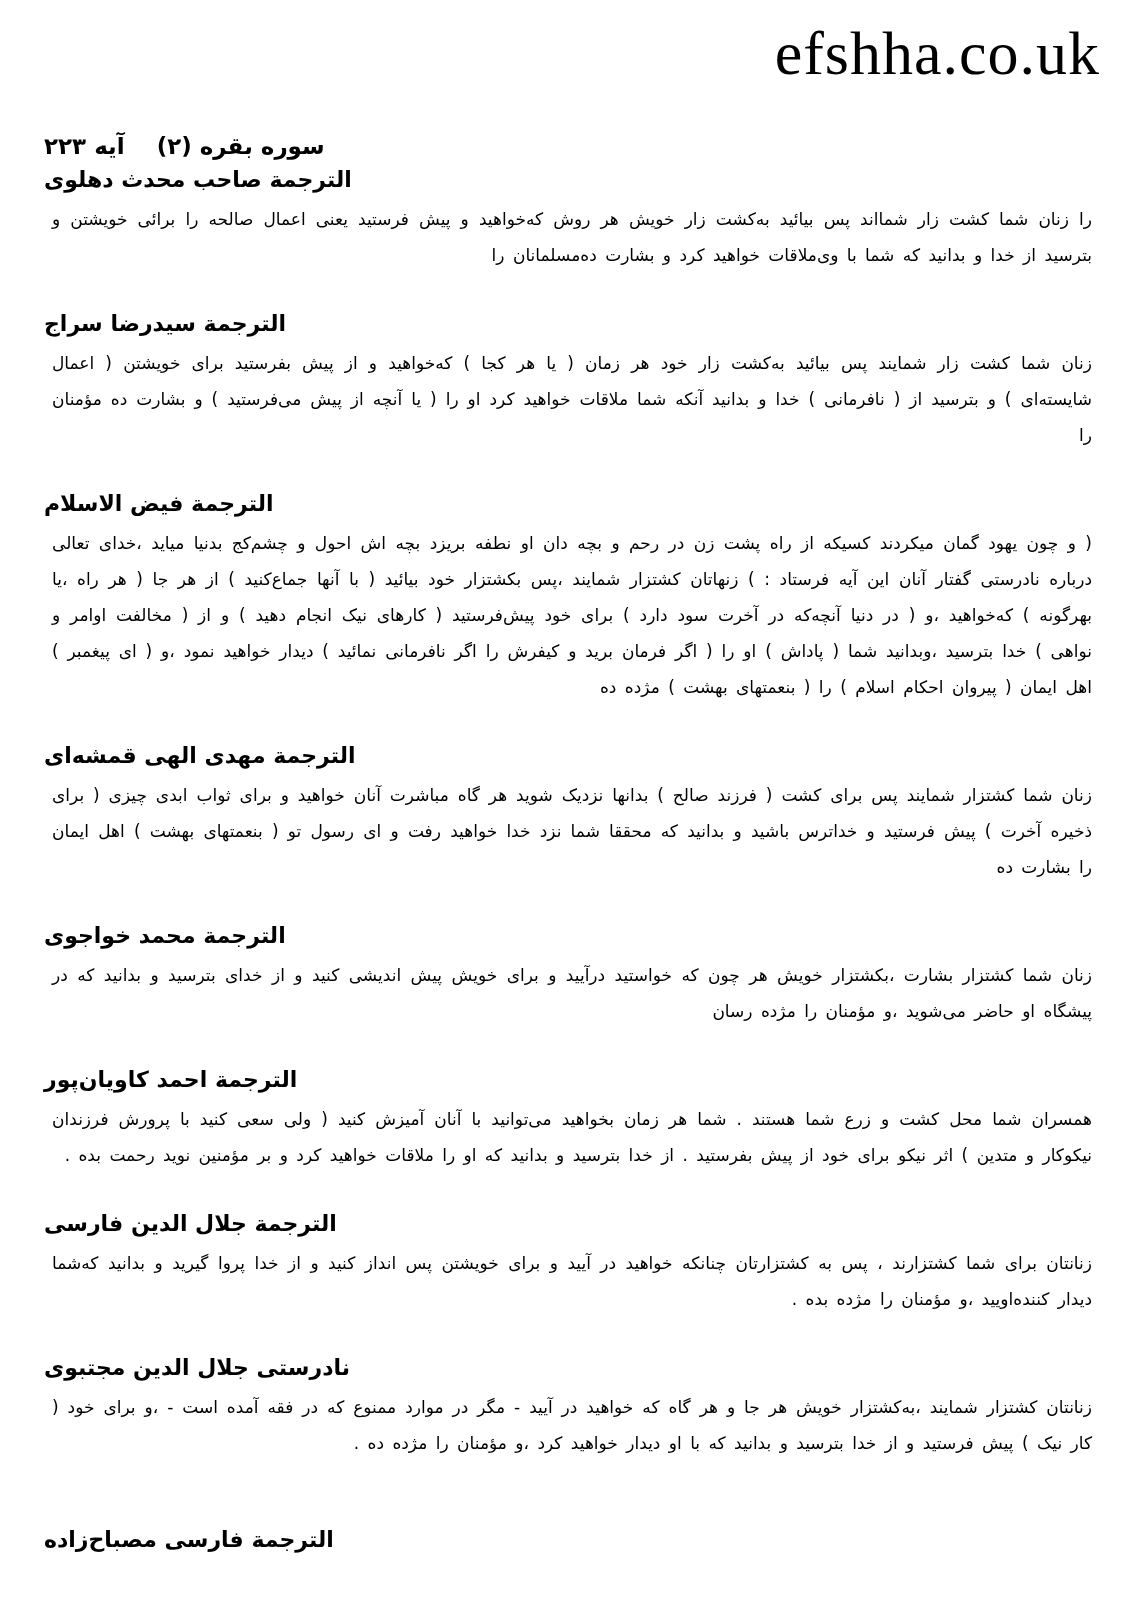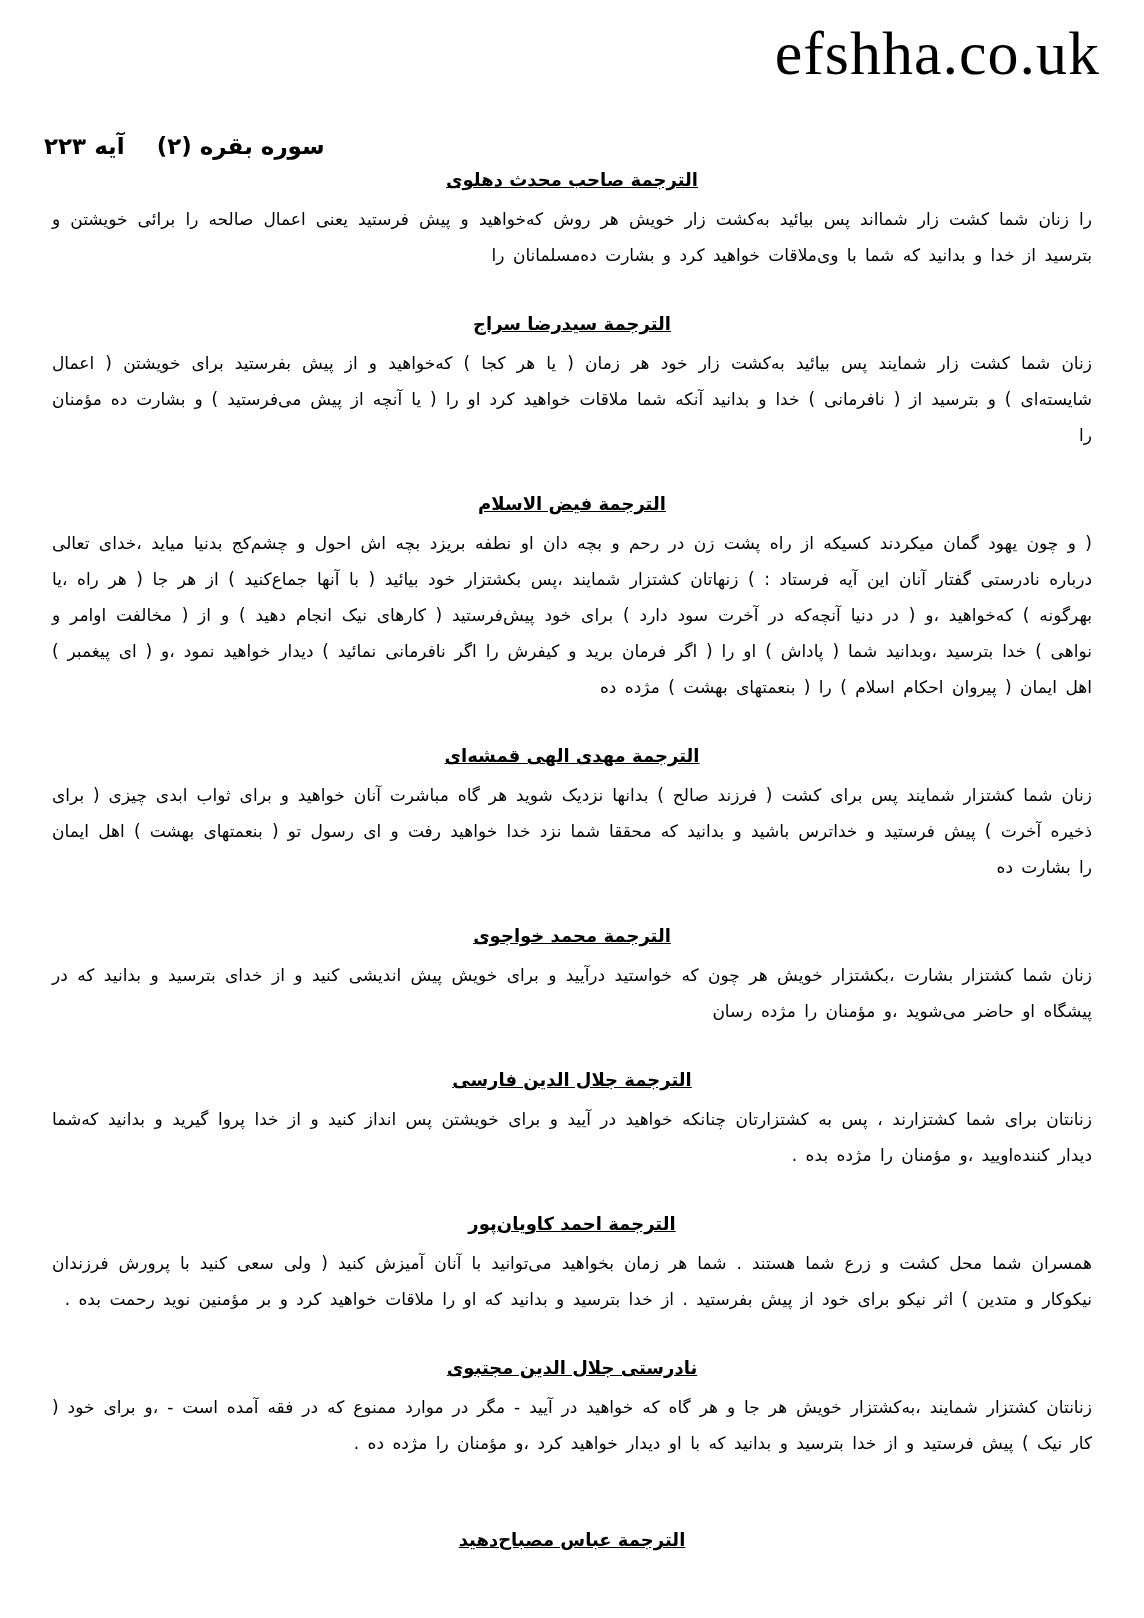--- a/index.html
+++ b/index.html
@@ -42,26 +42,25 @@
     margin-top: 38px;
   }
   .section.first {
     margin-top: 8px;
   }
   .section.last {
     margin-top: 66px;
   }
   .section-heading {
     direction: rtl;
-    text-align: center;
+    text-align: left;
     font-weight: bold;
-    font-size: 18px;
+    font-size: 22px;
     line-height: 26px;
     margin: 0 0 8px 0;
-    text-decoration: underline;
   }
   .section-body {
     direction: rtl;
     unicode-bidi: plaintext;
     text-align: justify;
     font-size: 17px;
     line-height: 36px;
     margin: 8px;
     word-spacing: 3px;
   }
@@ -97,32 +96,32 @@
     <h2 class="section-heading">الترجمة مهدی الهی قمشه‌ای</h2>
     <p class="section-body">زنان شما کشتزار شمایند پس برای کشت ( فرزند صالح ) بدانها نزدیک شوید هر گاه مباشرت آنان خواهید و برای ثواب ابدی چیزی ( برای ذخیره آخرت ) پیش فرستید و خداترس باشید و بدانید که محققا شما نزد خدا خواهید رفت و ای رسول تو ( بنعمتهای بهشت ) اهل ایمان را بشارت ده</p>
   </div>
 
   <div class="section">
     <h2 class="section-heading">الترجمة محمد خواجوی</h2>
     <p class="section-body">زنان شما کشتزار بشارت ،بکشتزار خویش هر چون که خواستید درآیید و برای خویش پیش اندیشی کنید و از خدای بترسید و بدانید که در پیشگاه او حاضر می‌شوید ،و مؤمنان را مژده رسان</p>
   </div>
 
   <div class="section">
-    <h2 class="section-heading">الترجمة جلال الدین فارسی</h2>
-    <p class="section-body">زنانتان برای شما کشتزارند ، پس به کشتزارتان چنانکه خواهید در آیید و برای خویشتن پس انداز کنید و از خدا پروا گیرید و بدانید که‌شما دیدار کننده‌اویید ،و مؤمنان را مژده بده .</p>
+    <h2 class="section-heading">الترجمة احمد کاویان‌پور</h2>
+    <p class="section-body">همسران شما محل کشت و زرع شما هستند . شما هر زمان بخواهید می‌توانید با آنان آمیزش کنید ( ولی سعی کنید با پرورش فرزندان نیکوکار و متدین ) اثر نیکو برای خود از پیش بفرستید . از خدا بترسید و بدانید که او را ملاقات خواهید کرد و بر مؤمنین نوید رحمت بده .</p>
   </div>
 
   <div class="section">
-    <h2 class="section-heading">الترجمة احمد کاویان‌پور</h2>
-    <p class="section-body">همسران شما محل کشت و زرع شما هستند . شما هر زمان بخواهید می‌توانید با آنان آمیزش کنید ( ولی سعی کنید با پرورش فرزندان نیکوکار و متدین ) اثر نیکو برای خود از پیش بفرستید . از خدا بترسید و بدانید که او را ملاقات خواهید کرد و بر مؤمنین نوید رحمت بده .</p>
+    <h2 class="section-heading">الترجمة جلال الدین فارسی</h2>
+    <p class="section-body">زنانتان برای شما کشتزارند ، پس به کشتزارتان چنانکه خواهید در آیید و برای خویشتن پس انداز کنید و از خدا پروا گیرید و بدانید که‌شما دیدار کننده‌اویید ،و مؤمنان را مژده بده .</p>
   </div>
 
   <div class="section">
     <h2 class="section-heading">نادرستی جلال الدین مجتبوی</h2>
     <p class="section-body">زنانتان کشتزار شمایند ،به‌کشتزار خویش هر جا و هر گاه که خواهید در آیید - مگر در موارد ممنوع که در فقه آمده است - ،و برای خود ( کار نیک ) پیش فرستید و از خدا بترسید و بدانید که با او دیدار خواهید کرد ،و مؤمنان را مژده ده .</p>
   </div>
 
   <div class="section last">
-    <h2 class="section-heading">الترجمة عباس مصباح‌دهید</h2>
+    <h2 class="section-heading">الترجمة فارسی مصباح‌زاده</h2>
 
   </div>
 
 </div>
 
 </body></html>

